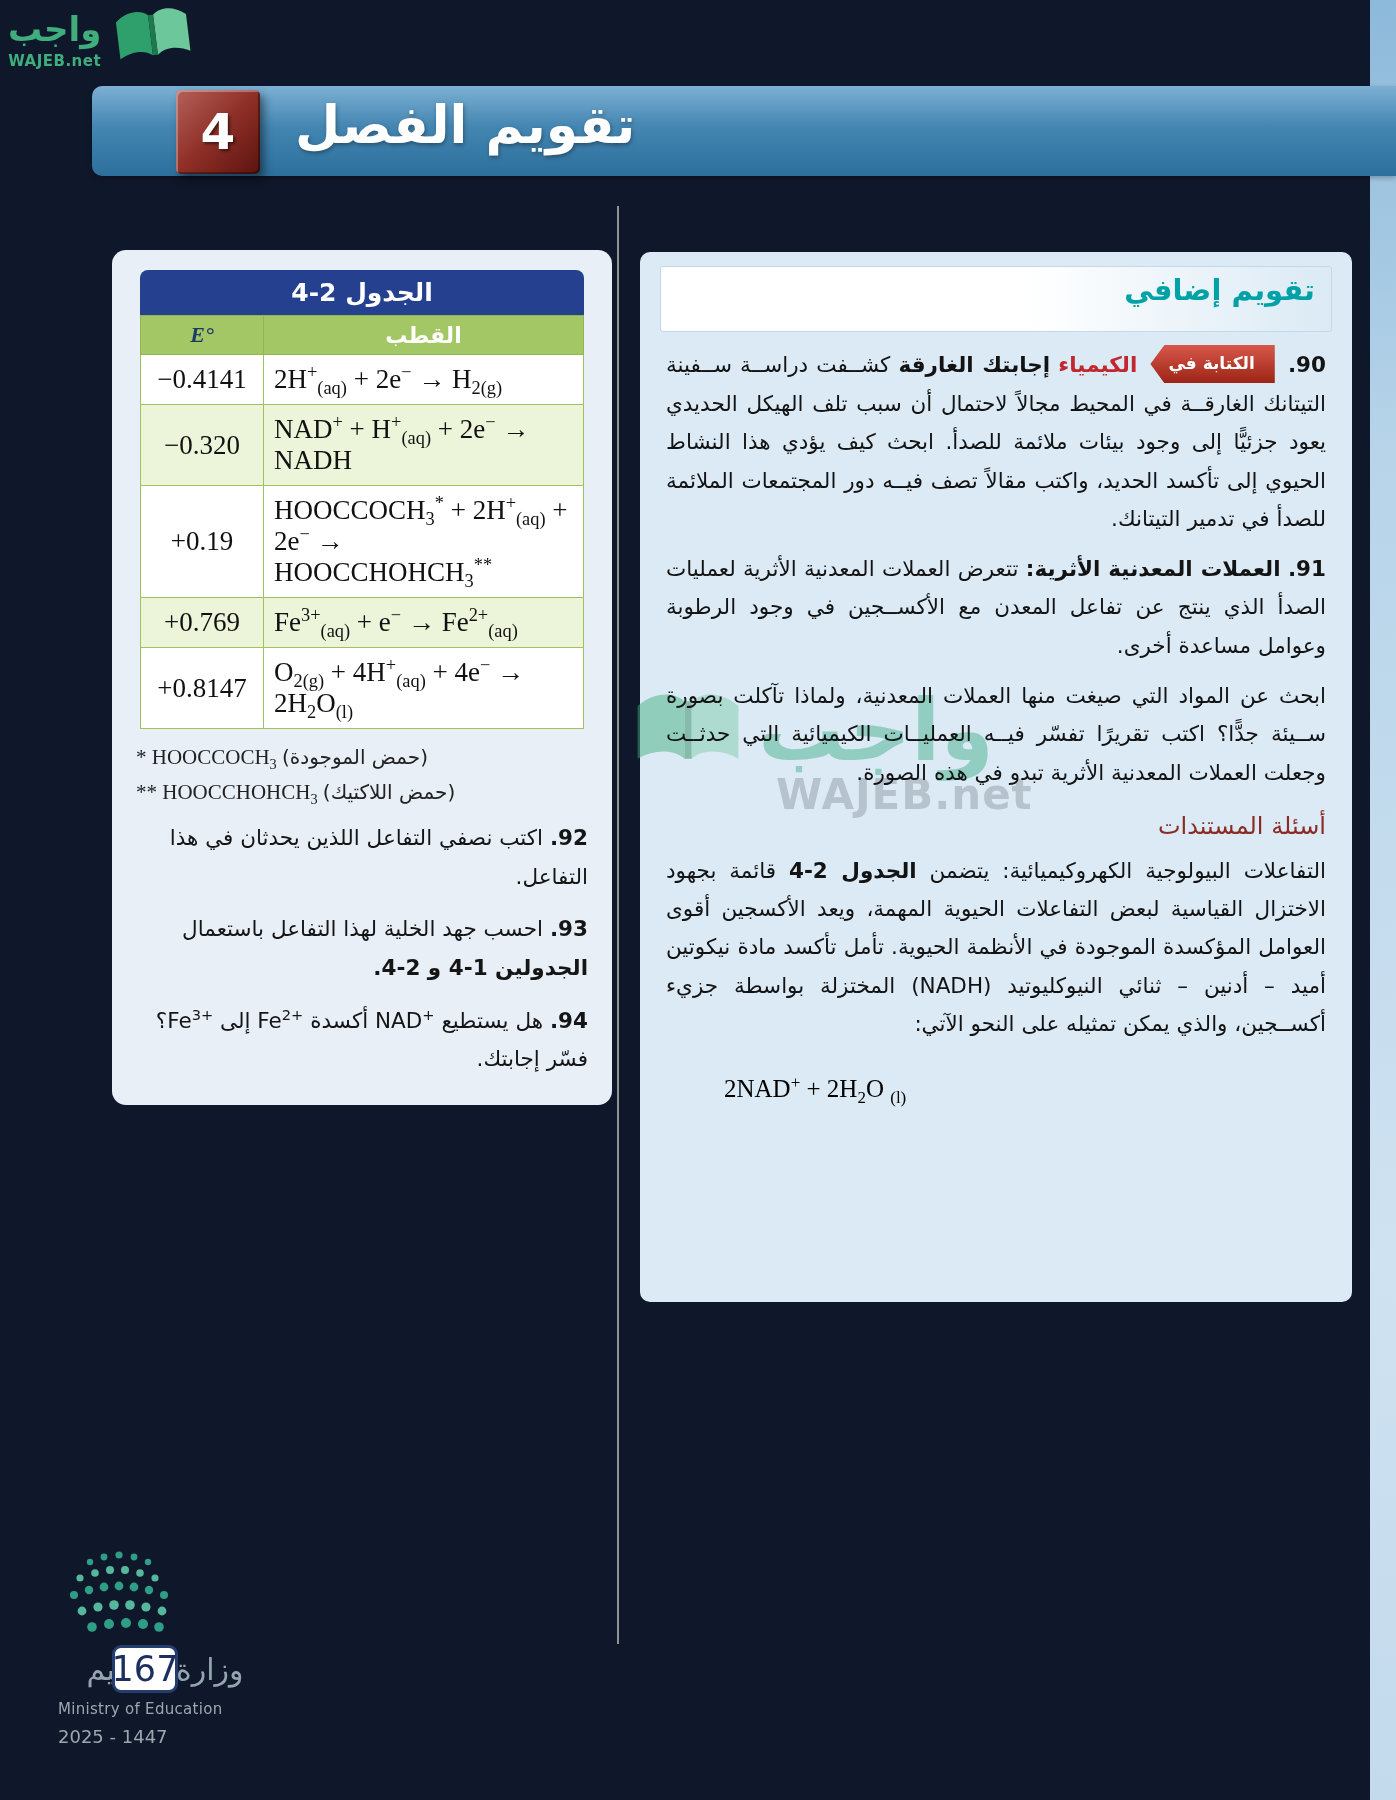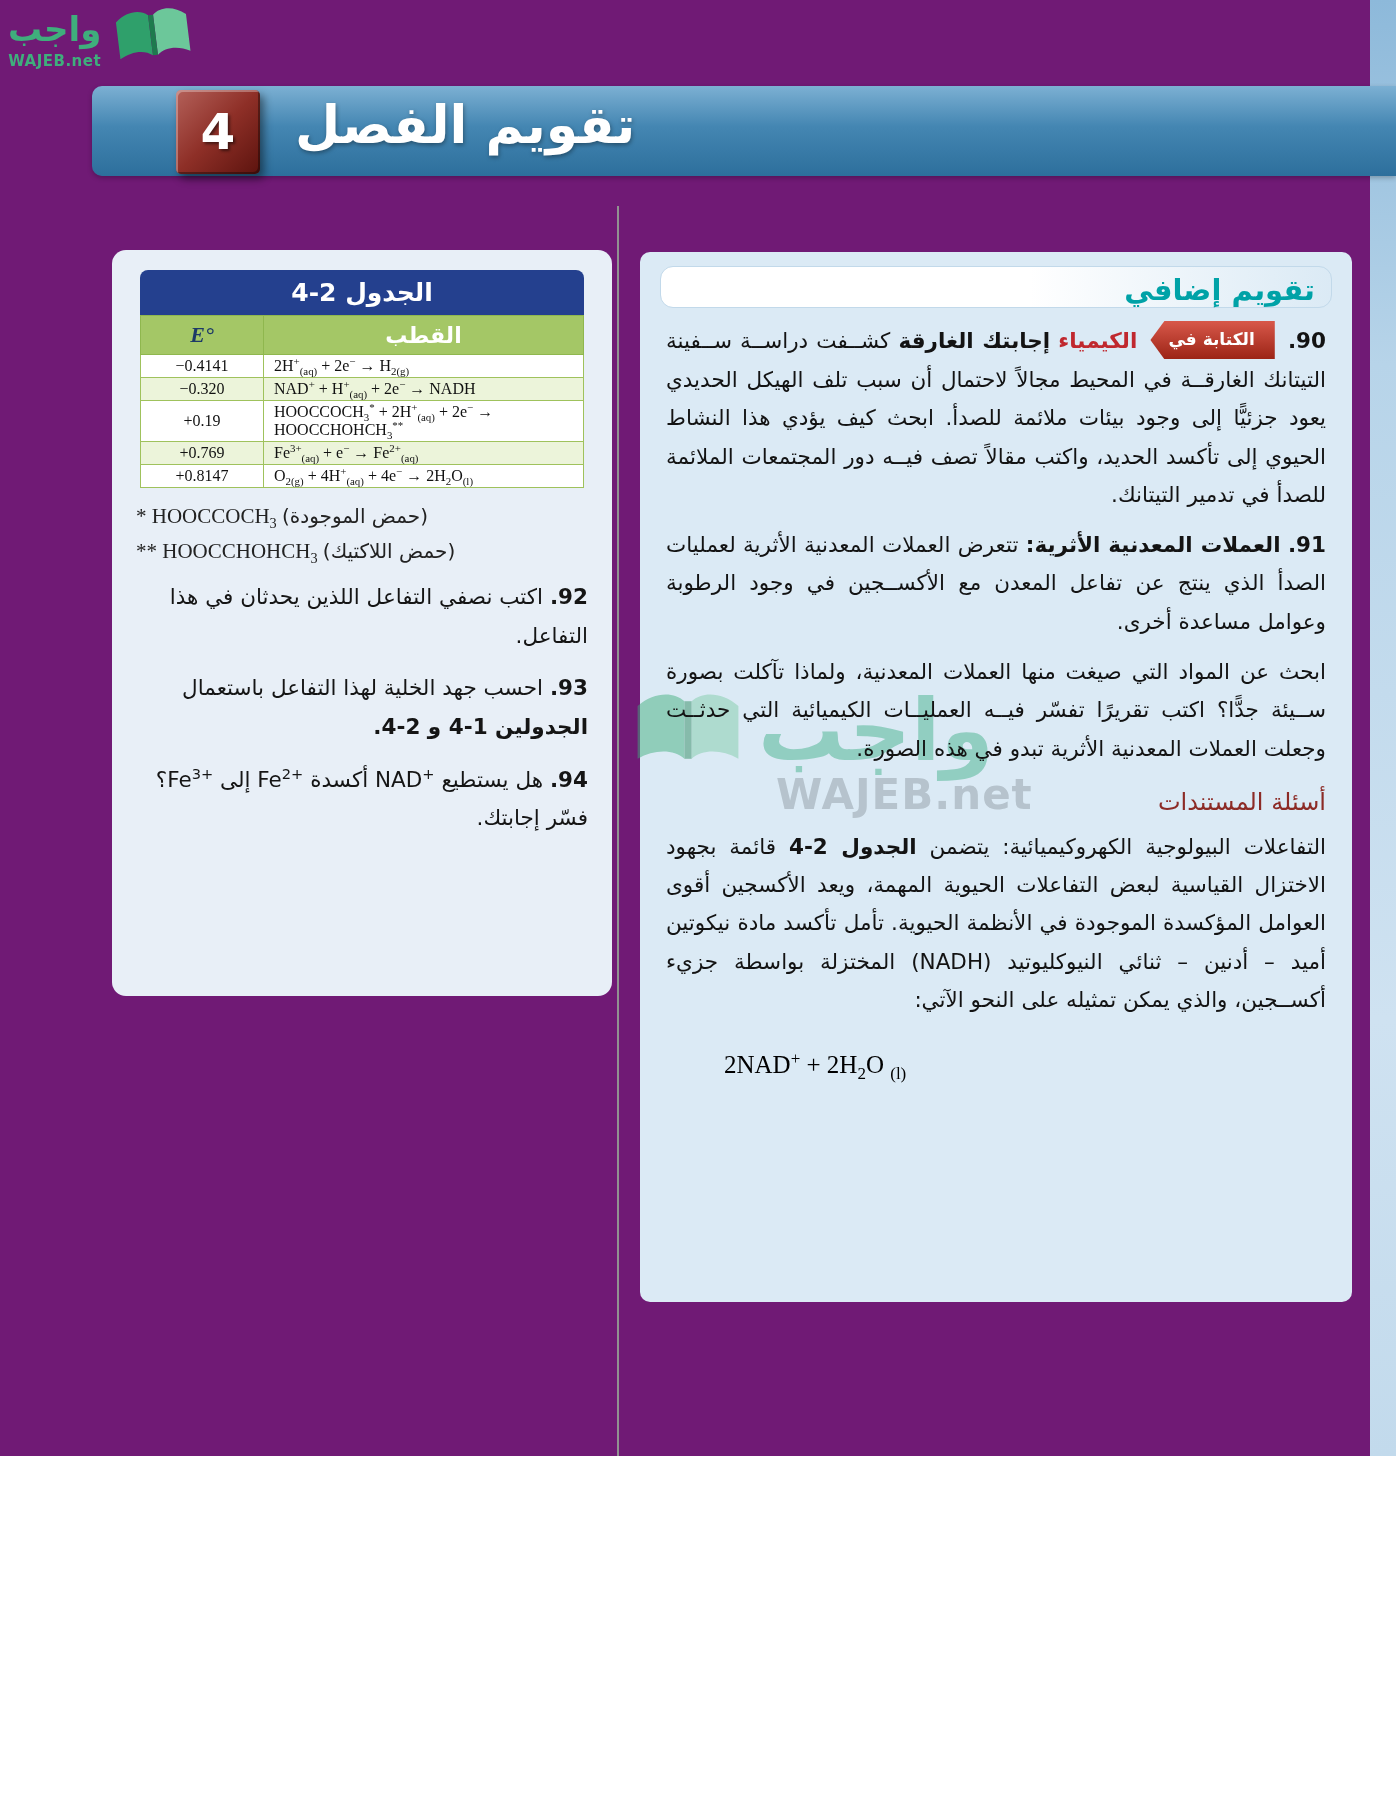--- a/index.html
+++ b/index.html
@@ -1,16 +1,16 @@
 <!DOCTYPE html>
 <html><head>
 <meta charset="utf-8">
 <style>
   html,body{margin:0;padding:0;background:#ffffff;}
-  .page{position:relative;width:1396px;height:1456px;background:#701a75;overflow:hidden;
+  .page{position:relative;width:1396px;height:1800px;background:#0f172a;overflow:hidden;
         font-family:"DejaVu Sans",sans-serif;}
 
   
   .edge-band{position:absolute;right:0;top:0;width:26px;height:100%;
     background:linear-gradient(180deg,#8db9da 0%,#b7d4e9 25%,#cfe2f1 70%,#c2daec 100%);}
 
   
   .brand-top{position:absolute;left:8px;top:4px;display:flex;align-items:flex-start;gap:10px;z-index:6;}
   .brand-text{text-align:center;padding-top:8px;}
   .brand-name{color:#3fae7c;font-size:34px;font-weight:bold;line-height:1;}
@@ -35,43 +35,43 @@
   
   .left-panel{position:absolute;left:112px;top:250px;width:500px;min-height:746px;
     background:#e8eff7;border-radius:14px;padding:20px 16px 26px;box-sizing:border-box;}
   .table-block{margin:0 12px;}
   .table-title{background:#24408e;color:#fff;font-size:25px;font-weight:bold;text-align:center;
     padding:8px 0;border-radius:8px 8px 0 0;direction:rtl;}
   table.ref-table{width:100%;border-collapse:collapse;background:#fff;}
   .ref-table th{background:#a4c766;border:1.5px solid #8fb74e;padding:6px 8px;font-size:22px;}
   .e-head{width:102px;color:#1d3a67;font-family:"Liberation Serif",serif;font-style:italic;}
   .rx-head{color:#ffffff;}
-  .ref-table td{border:1.5px solid #9fc25c;padding:2px 10px;font-family:"Liberation Serif",serif;
-    font-size:16px;color:#111;}
+  .ref-table td{border:1.5px solid #9fc25c;padding:9px 10px;font-family:"Liberation Serif",serif;
+    font-size:27px;color:#111;}
   td.e-cell{text-align:center;width:102px;}
   td.rx-cell{direction:ltr;text-align:left;}
   tr.alt{background:#ecf4da;}
   sup,sub{font-size:68%;line-height:0;}
   sup{vertical-align:baseline;position:relative;top:-0.55em;}
   sub{vertical-align:baseline;position:relative;top:0.35em;}
 
   .footnotes{direction:ltr;text-align:left;margin:16px 8px 4px;color:#222;}
   .footnote{margin-bottom:10px;font-family:"Liberation Serif",serif;font-size:21px;}
   .fn-ar{font-family:"DejaVu Sans",sans-serif;font-size:20px;}
 
   .lq{direction:rtl;text-align:right;font-size:21.5px;line-height:1.8;color:#151515;margin:14px 8px 0;}
   .qnum{font-weight:bold;}
   .qbold{font-weight:bold;}
 
   
   .right-panel{position:absolute;left:640px;top:252px;width:712px;min-height:1050px;
     background:#dbeaf5;border-radius:10px;padding:14px 20px 26px;box-sizing:border-box;}
   .panel-content{position:relative;z-index:1;}
   .panel-title-box{background:linear-gradient(270deg,#dbeaf5 0%,#ffffff 45%);
-    border:1px solid #c2d9ea;border-radius:13px;padding:6px 16px 0;direction:rtl;margin-bottom:14px;}
+    border:1px solid #c2d9ea;border-radius:3px;padding:6px 16px 24px;direction:rtl;margin-bottom:14px;}
   .panel-title{color:#00a2a7;font-size:29px;font-weight:bold;}
   .body-p{direction:rtl;text-align:justify;font-size:21.5px;line-height:1.78;color:#131313;margin:12px 6px 0;}
   .docs-heading{direction:rtl;text-align:right;color:#8c2b26;font-size:24px;font-weight:normal;margin:20px 6px 2px;}
   .write-tag{display:inline-block;background:linear-gradient(180deg,#d8584a,#9c2416);color:#fff;
     font-size:17px;font-weight:bold;padding:3px 20px 5px 18px;margin:0 5px;vertical-align:middle;
     transform:translateY(-2px);clip-path:polygon(0 50%,14px 0,100% 0,100% 100%,14px 100%);}
   .tag-subject{color:#c0282e;font-weight:bold;}
   .equation{direction:ltr;text-align:left;font-family:"Liberation Serif",serif;font-size:25px;
     color:#000;margin:22px 0 0 64px;line-height:1.9;}
 

